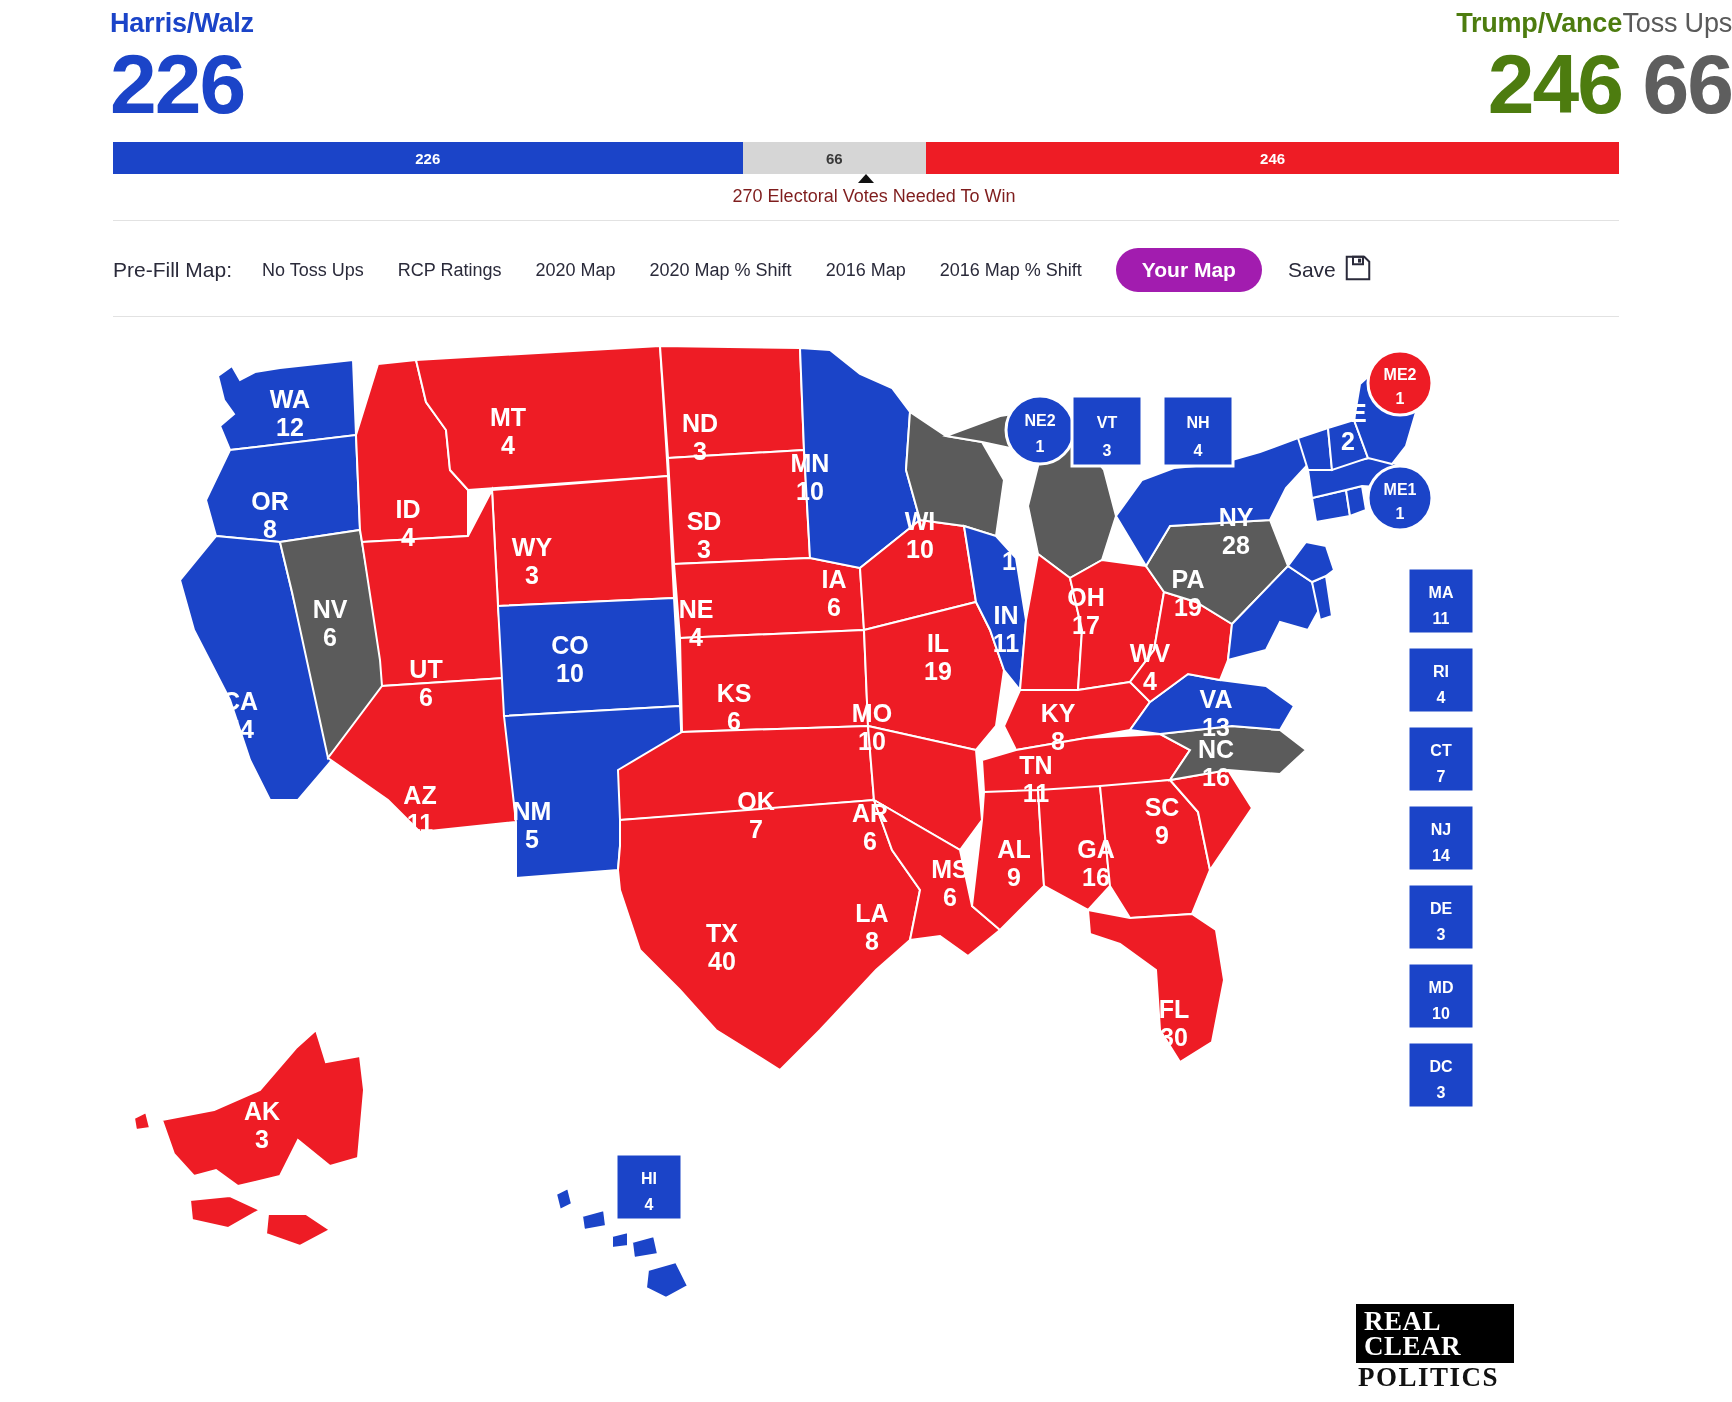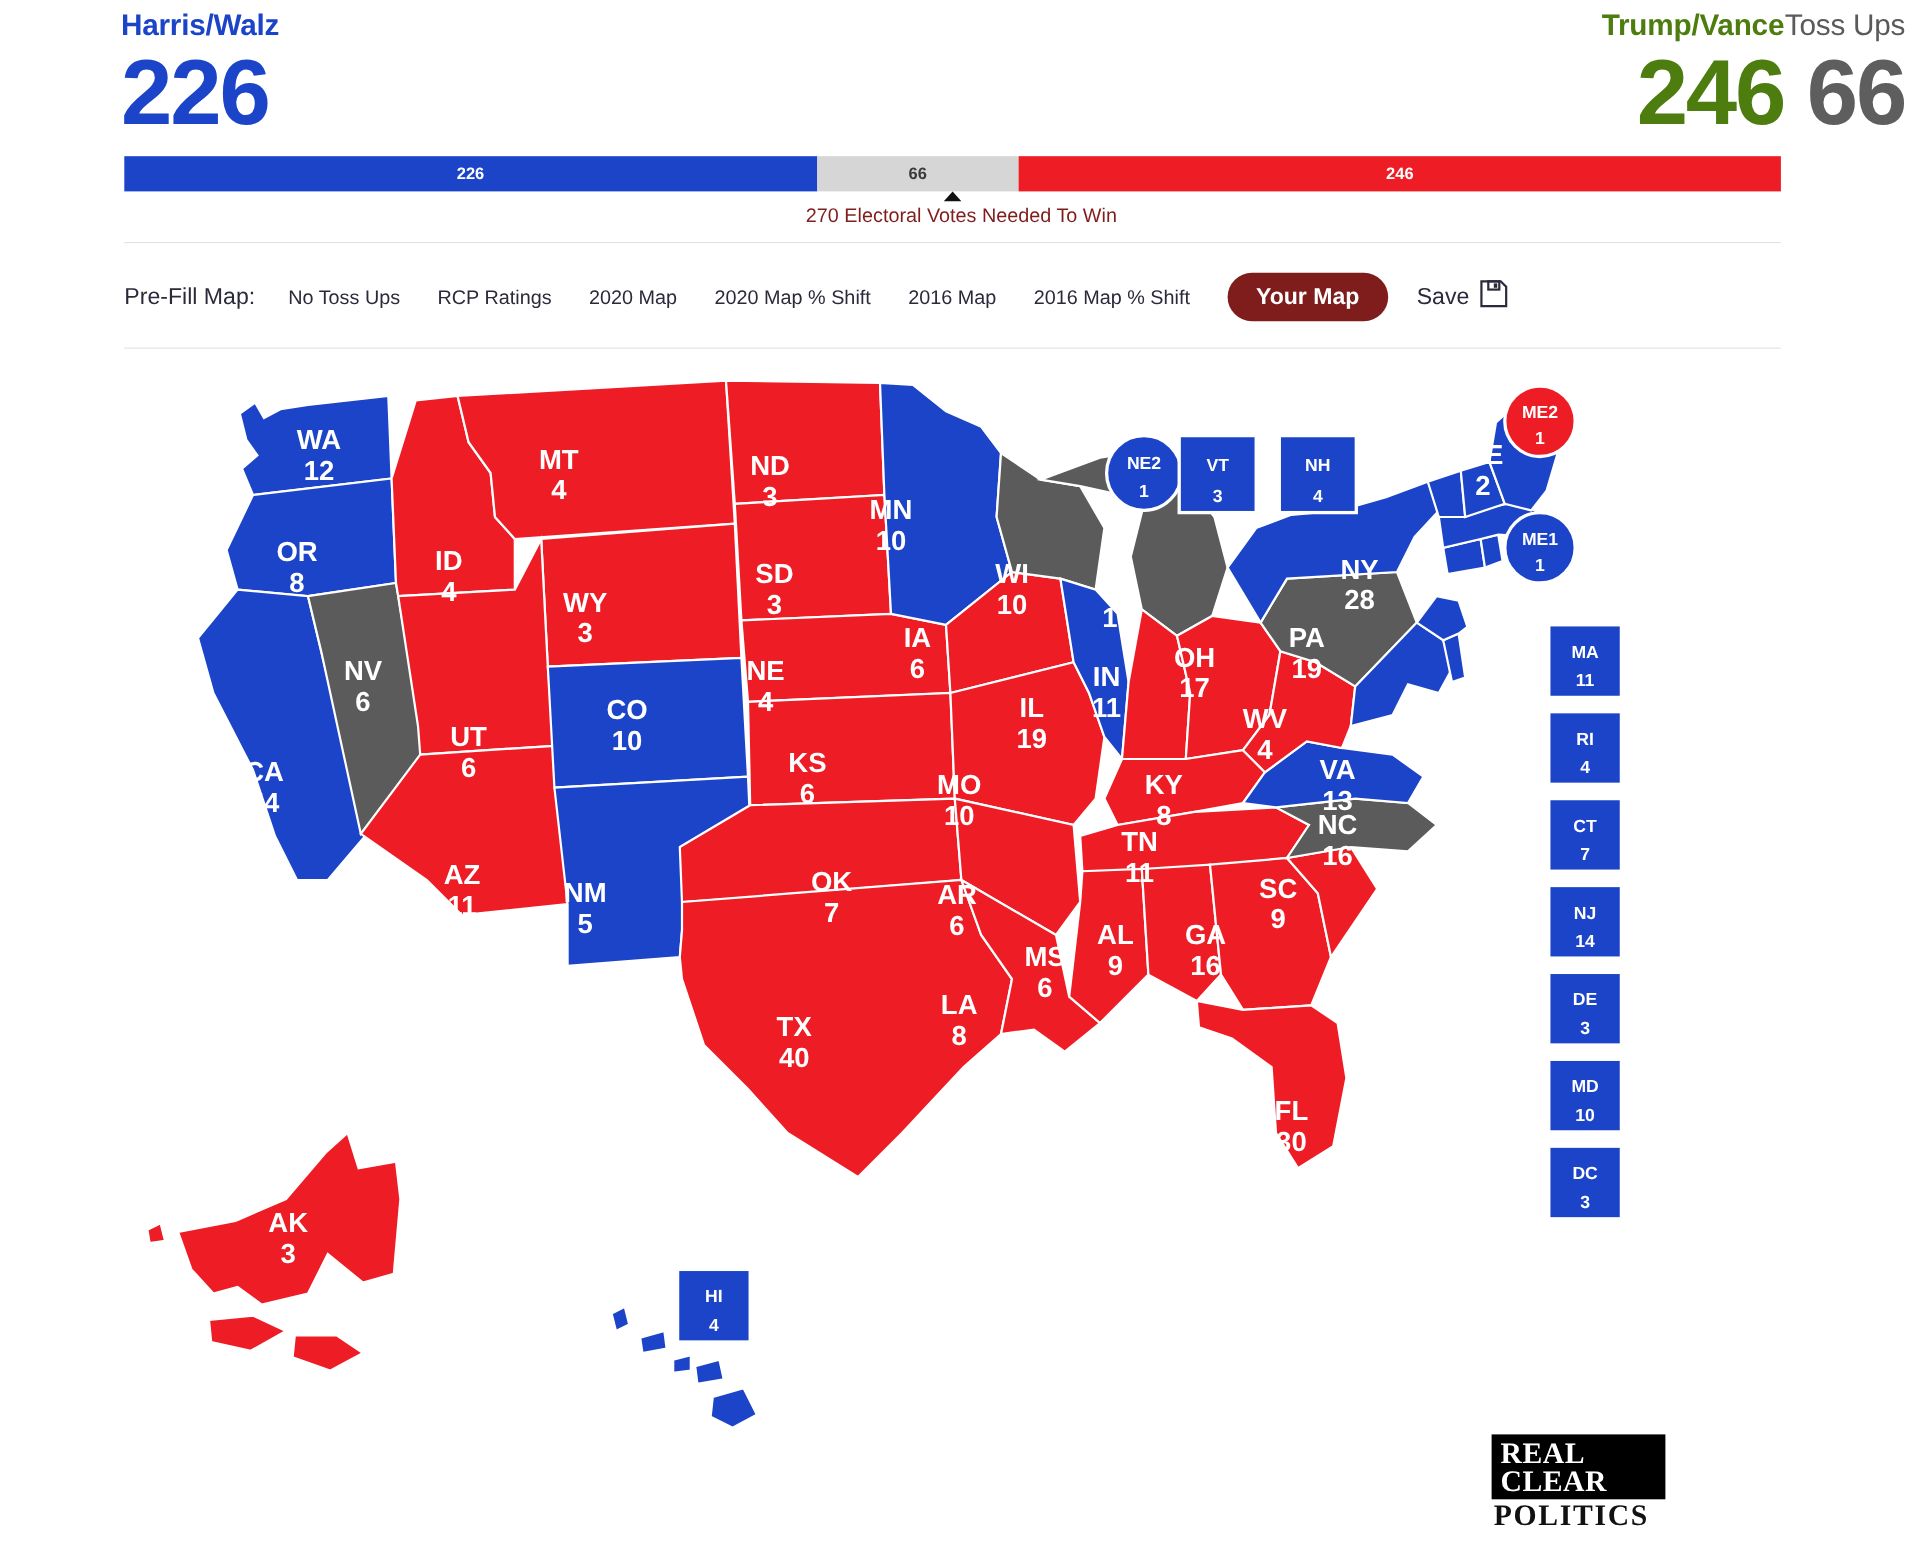--- a/index.html
+++ b/index.html
@@ -41,21 +41,21 @@
 
   .rule { position:absolute; left:113px; right:113px; background:#e2e2e2; height:1px; }
   .rule.top { top:220px; }
   .rule.bot { top:316px; }
 
   
   .toolbar { position:absolute; top:248px; left:113px; right:113px;
              display:flex; align-items:center; height:44px; }
   .tb-label { font-size:21px; color:#2a2a3a; margin-right:30px; }
   .tb-item  { font-size:18px; color:#2a2a3a; margin-right:34px; cursor:pointer; white-space:nowrap; }
-  .tb-pill  { background:#7f1d1d; color:#fff; border-radius:22px;
+  .tb-pill  { background:#a21caf; color:#fff; border-radius:22px;
               padding:10px 26px; font-size:21px; font-weight:bold; margin-right:26px; white-space:nowrap; }
   .tb-save  { font-size:21px; color:#2a2a3a; display:flex; align-items:center; gap:7px; }
 
   
   .map-area { position:absolute; top:330px; left:0; width:1732px; height:1072px; }
   svg.usmap { position:absolute; left:120px; top:0; width:1420px; height:1010px; }
   .st { stroke:#ffffff; stroke-width:2; }
   .lbl { fill:#ffffff; font-family:"Liberation Sans", sans-serif;
          font-weight:bold; text-anchor:middle; paint-order:stroke; }
   .lbl .ab { font-size:25px; }

